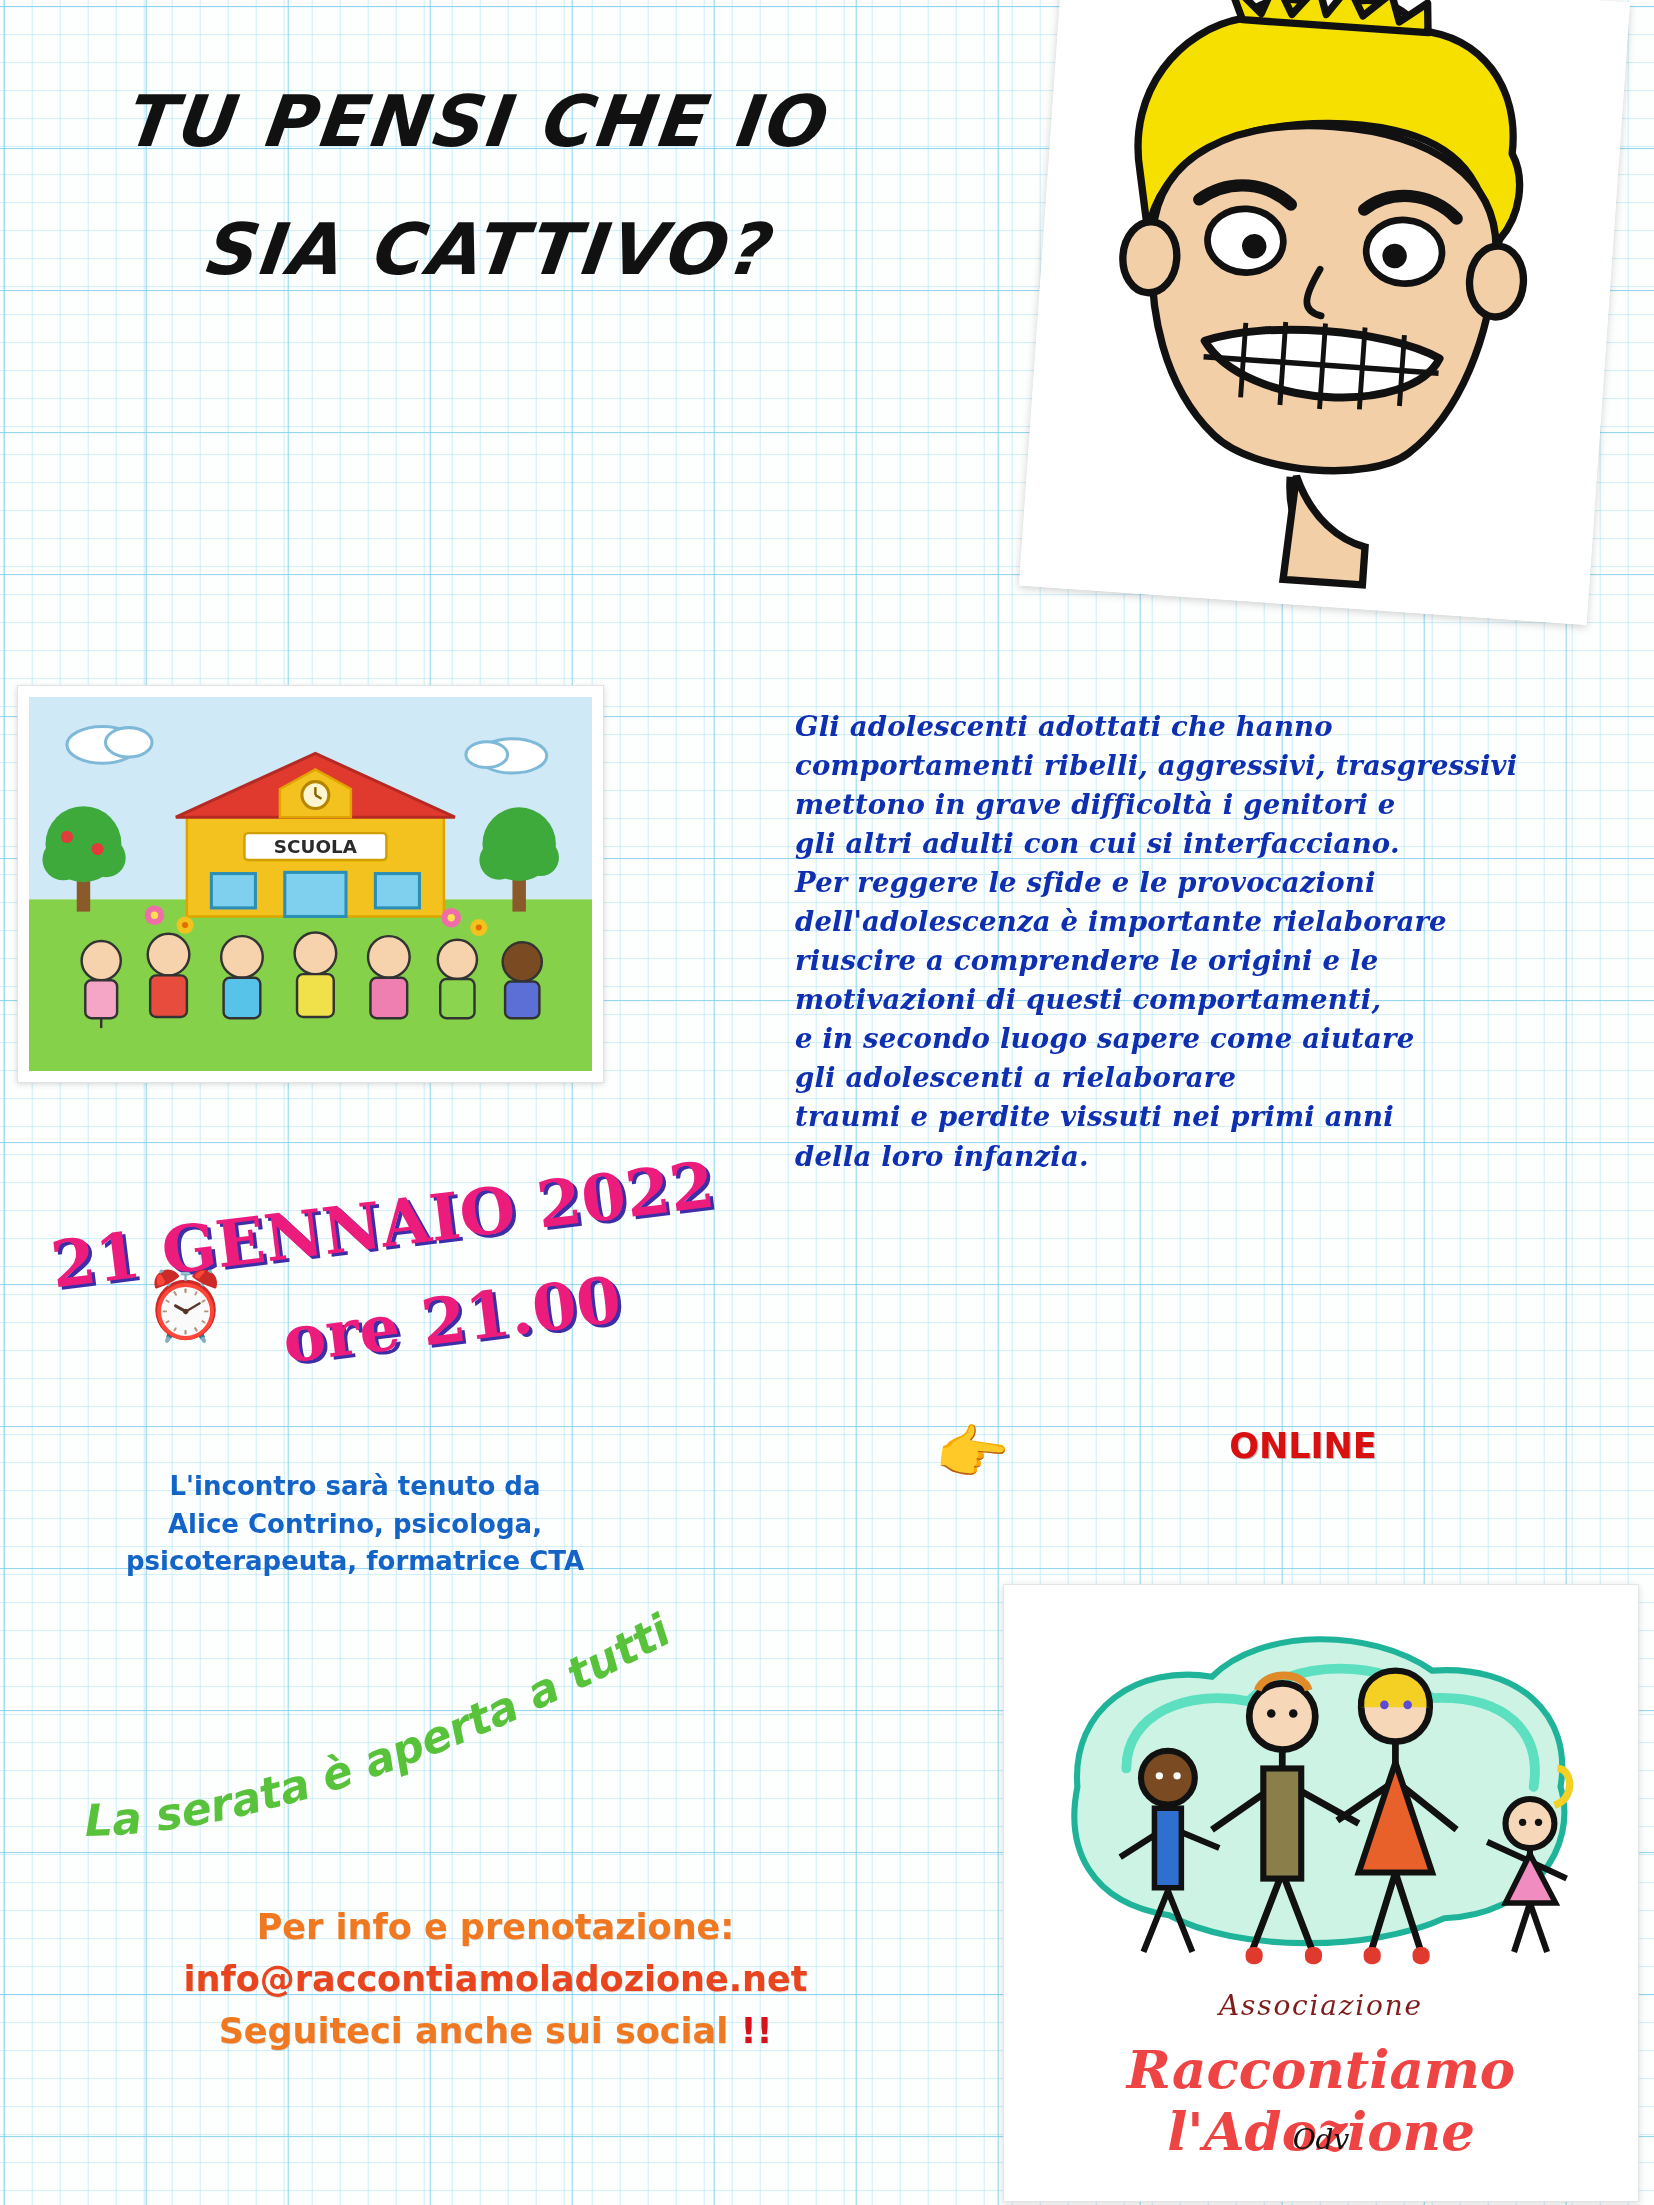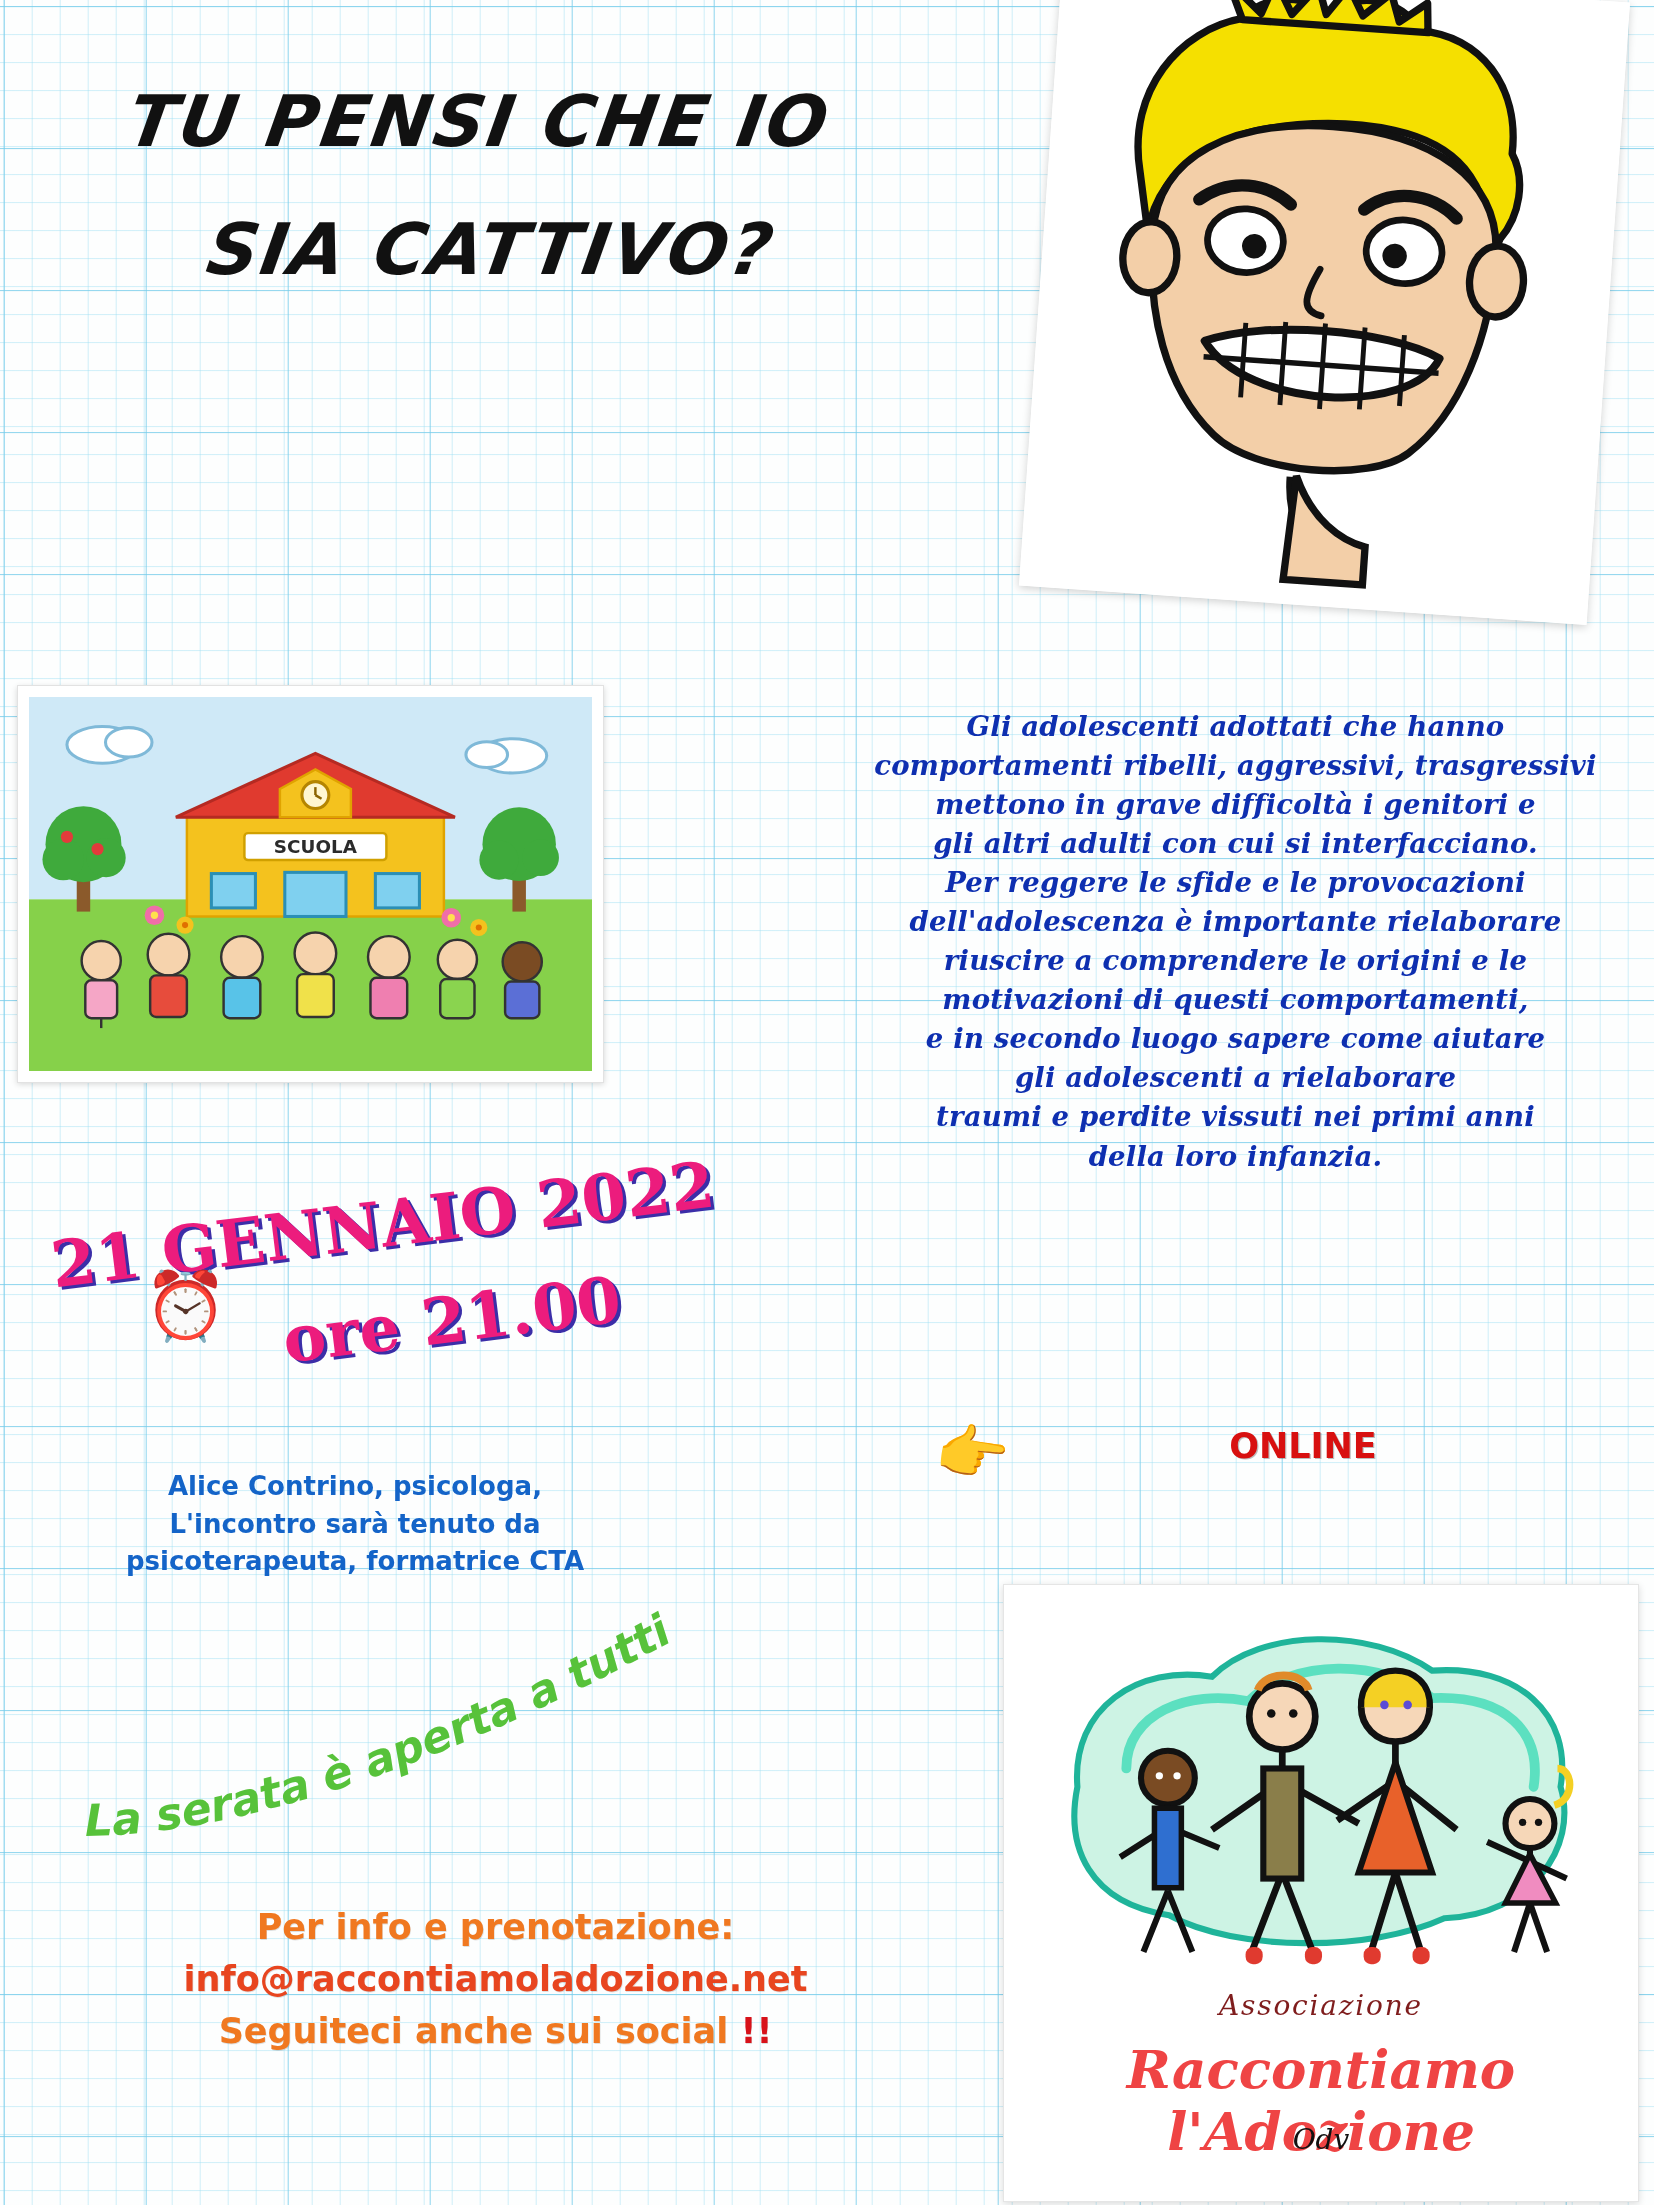--- a/index.html
+++ b/index.html
@@ -84,24 +84,24 @@
   .school-art {
     position: relative;
     width: 100%;
     height: 100%;
     overflow: hidden;
   }
 
   
   .body-text {
     position: absolute;
-    left: 841px;
+    left: 795px;
     top: 707px;
     width: 789px;
-    text-align: center;
+    text-align: left;
     color: #0e2fb0;
     font-family: "DejaVu Serif", serif;
     font-weight: bold;
     font-style: italic;
     font-size: 27.5px;
     line-height: 1.42;
     letter-spacing: 0.2px;
   }
   .body-text p { margin: 0; }
 
@@ -417,22 +417,22 @@
     <p>della loro infanzia.</p>
   </div>
 
   <div class="date-wrap">
     <div class="date-line1">21 GENNAIO 2022</div>
     <div class="date-line2">ore 21.00</div>
   </div>
   <div class="clock-emoji">⏰</div>
 
   <div class="speaker">
+    <p>L'incontro sarà tenuto da</p>
     <p>Alice Contrino, psicologa,</p>
-    <p>L'incontro sarà tenuto da</p>
     <p>psicoterapeuta, formatrice CTA</p>
   </div>
 
   <div class="hand-emoji">👉</div>
   <div class="online-block">
     <div>ONLINE</div>
   </div>
 
   <div class="slogan">
     <svg viewBox="0 0 1420 560">

